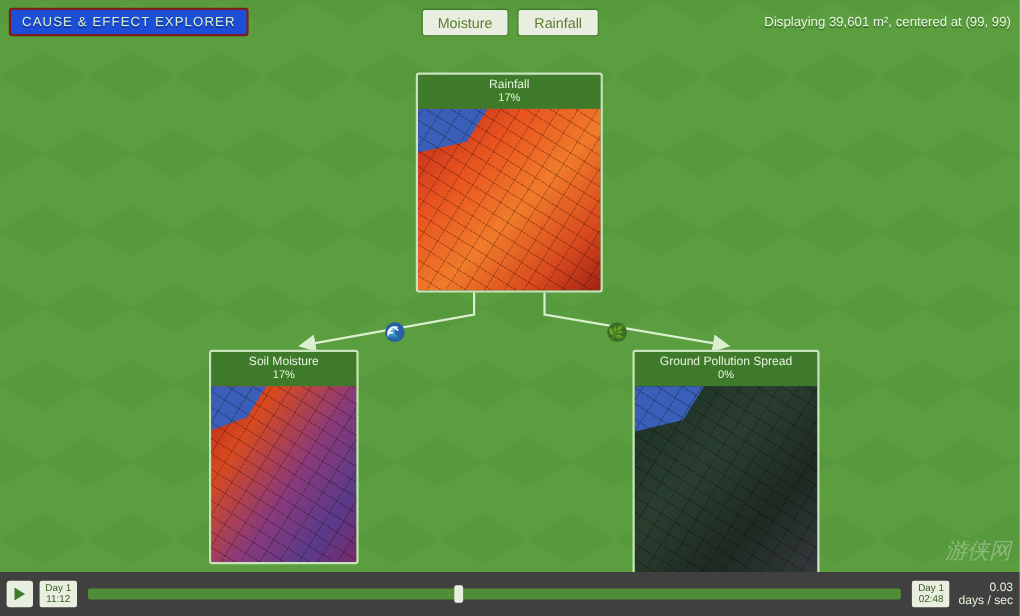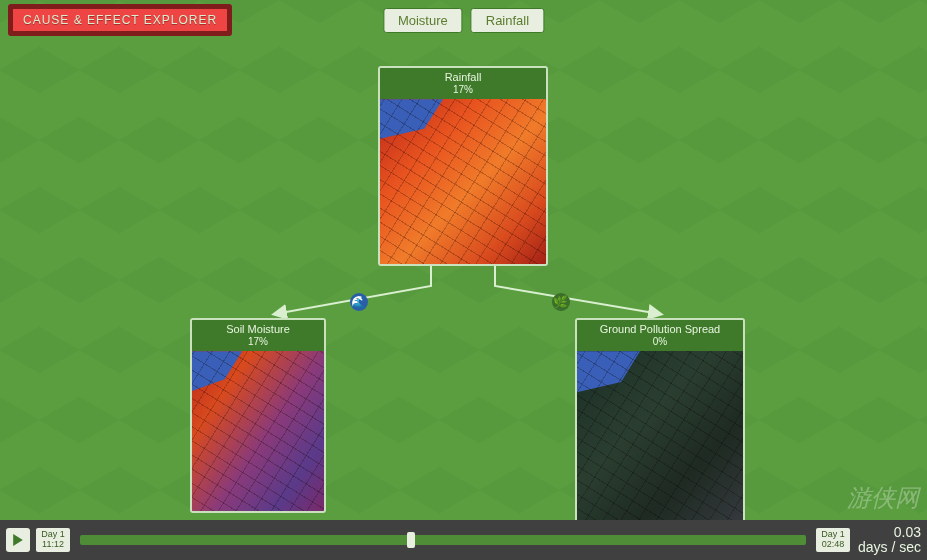--- a/index.html
+++ b/index.html
@@ -4,21 +4,21 @@
 <style>
 *{margin:0;padding:0;box-sizing:border-box;font-family:Arial,Helvetica,sans-serif}
 html,body{width:927px;height:560px;overflow:hidden}
 body{background:#5a9e3f;background-image:
  linear-gradient(30deg,rgba(0,0,0,.03) 12%,transparent 12.5%,transparent 87%,rgba(0,0,0,.03) 87.5%,rgba(0,0,0,.03)),
  linear-gradient(150deg,rgba(0,0,0,.03) 12%,transparent 12.5%,transparent 87%,rgba(0,0,0,.03) 87.5%,rgba(0,0,0,.03)),
  linear-gradient(30deg,rgba(0,0,0,.03) 12%,transparent 12.5%,transparent 87%,rgba(0,0,0,.03) 87.5%,rgba(0,0,0,.03)),
  linear-gradient(150deg,rgba(0,0,0,.03) 12%,transparent 12.5%,transparent 87%,rgba(0,0,0,.03) 87.5%,rgba(0,0,0,.03));
  background-size:80px 140px;background-position:0 0,0 0,40px 70px,40px 70px;position:relative}
 .topbar{position:absolute;top:6px;left:0;right:0;height:28px;display:flex;align-items:center;padding:0 8px}
-.title-btn{background:#ef4444;border:5px solid #7f1d1d;color:#d9efcf;font-size:12px;letter-spacing:1px;padding:4px 10px;border-radius:3px;text-shadow:0 1px 0 rgba(0,0,0,.3)}
+.title-btn{background:#1d4ed8;border:2px solid #7f1d1d;color:#d9efcf;font-size:12px;letter-spacing:1px;padding:4px 10px;border-radius:3px;text-shadow:0 1px 0 rgba(0,0,0,.3)}
 .bc{position:absolute;left:50%;transform:translateX(-50%);display:flex;gap:8px}
 .bc-item{background:#e9efe0;color:#5a7c2f;border:1px solid #3e7a2a;border-radius:3px;padding:4px 14px;font-size:13px}
 .info{margin-left:auto;color:#e8f5df;font-size:12px;text-shadow:0 1px 0 rgba(0,0,0,.3)}
 .canvas{position:absolute;top:40px;left:0;right:0;bottom:44px}
 .node{position:absolute;border:2px solid #c9e2bd;border-radius:3px;overflow:hidden;display:flex;flex-direction:column}
 .node.root{left:378px;top:26px;width:170px;height:200px}
 .node.left{left:190px;top:278px;width:136px;height:195px}
 .node.right{left:575px;top:278px;width:170px;height:206px}
 .node-head{background:#3e7a2a;color:#e8f5df;text-align:center;font-size:11px;padding:3px 2px;line-height:1.2}
 .node-head .pct{font-size:10px}
@@ -34,32 +34,33 @@
  repeating-linear-gradient(-58deg,transparent 0 14px,rgba(30,10,5,.22) 14px 15px);mix-blend-mode:multiply}
 svg.edges{position:absolute;inset:0;width:100%;height:100%;pointer-events:none}
 .edge-icon{position:absolute;width:18px;height:18px;border-radius:50%;display:flex;align-items:center;justify-content:center;font-size:12px}
 .tl{position:absolute;bottom:0;left:0;right:0;height:40px;background:#404040;display:flex;align-items:center;padding:0 6px;gap:6px}
 .play{width:24px;height:24px;background:#e9efe0;border-radius:3px;display:flex;align-items:center;justify-content:center}
 .play svg{width:12px;height:12px;fill:#3e7a2a}
 .daybox{background:#e9efe0;color:#3a5a20;font-size:9px;line-height:1.1;padding:2px 4px;border-radius:2px;text-align:center;min-width:34px}
 .track{flex:1;height:10px;background:#4f8e36;border-radius:2px;position:relative;margin:0 4px}
 .track .handle{position:absolute;top:-3px;width:8px;height:16px;background:#e9efe0;border-radius:2px}
 .day-end{background:#e9efe0;color:#3a5a20;font-size:9px;padding:2px 4px;border-radius:2px;text-align:center;min-width:34px;line-height:1.1}
-.speed{color:#e8f5df;font-size:14px;text-align:right;line-height:1.1;margin-left:2px;min-width:44px}
-.wm{position:absolute;right:8px;bottom:46px;color:rgba(255,255,255,.3);font-size:24px;font-style:italic;pointer-events:none}
+.speed{color:#e8f5df;font-size:11px;text-align:right;line-height:1.1;margin-left:2px;min-width:44px}
+.wm{position:absolute;right:8px;bottom:46px;color:rgba(255,255,255,.3);font-size:20px;font-style:italic;pointer-events:none}
 </style>
 </head>
 <body>
 
 <div class="topbar">
   <div class="title-btn">CAUSE &amp; EFFECT EXPLORER</div>
   <div class="bc">
     <div class="bc-item">Moisture</div>
     <div class="bc-item">Rainfall</div>
   </div>
+  <div class="info">Displaying 39,601 m², centered at (99, 99)</div>
 </div>
 
 <div class="canvas">
   <svg class="edges" viewBox="0 0 927 476" preserveAspectRatio="none">
     <defs>
         <marker id="ah" markerWidth="8" markerHeight="8" refX="6" refY="4" orient="auto">
           <path d="M0,0 L8,4 L0,8 z" fill="#d9efcf"></path>
         </marker>
       </defs>
     <path d="M431,226 L431,246 L275,274" stroke="#d9efcf" stroke-width="2" fill="none" marker-end="url(#ah)"></path>

